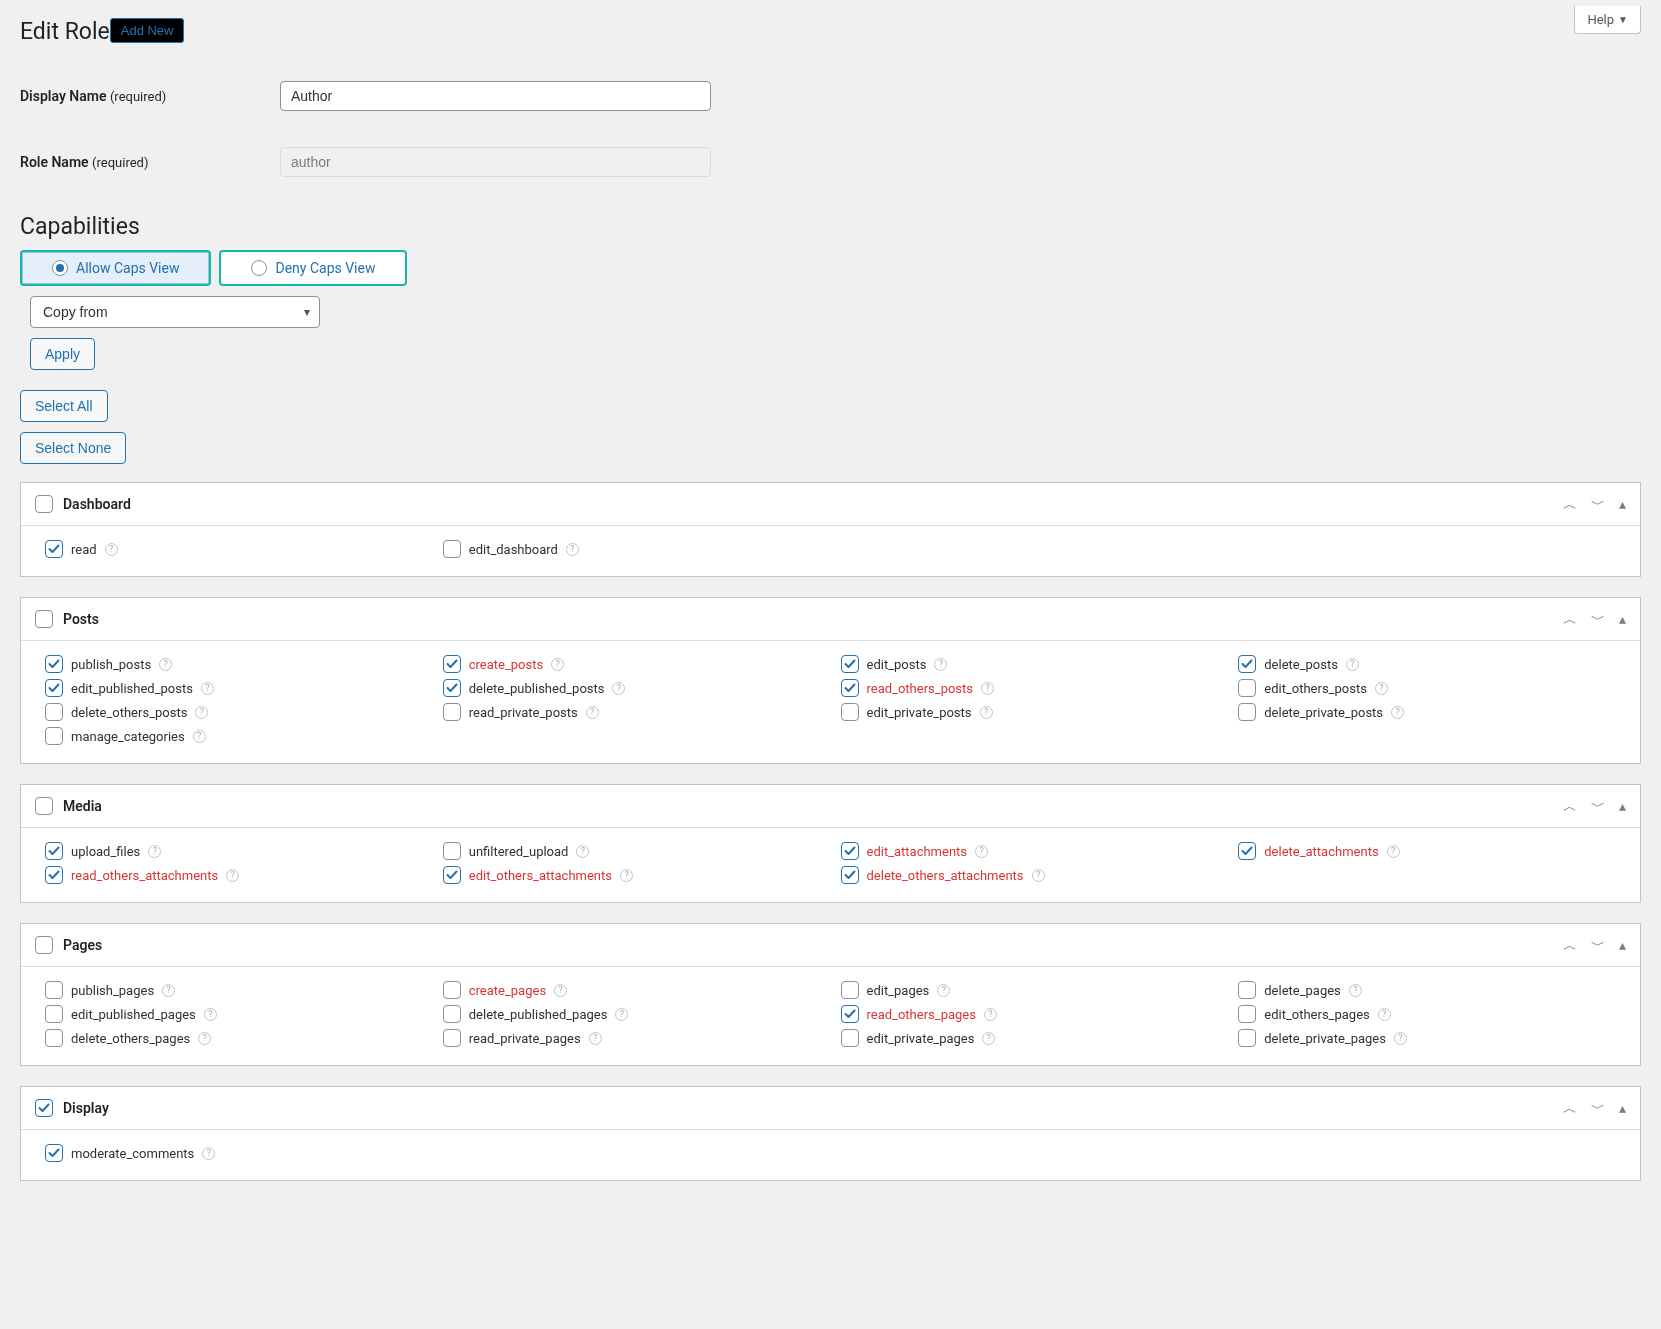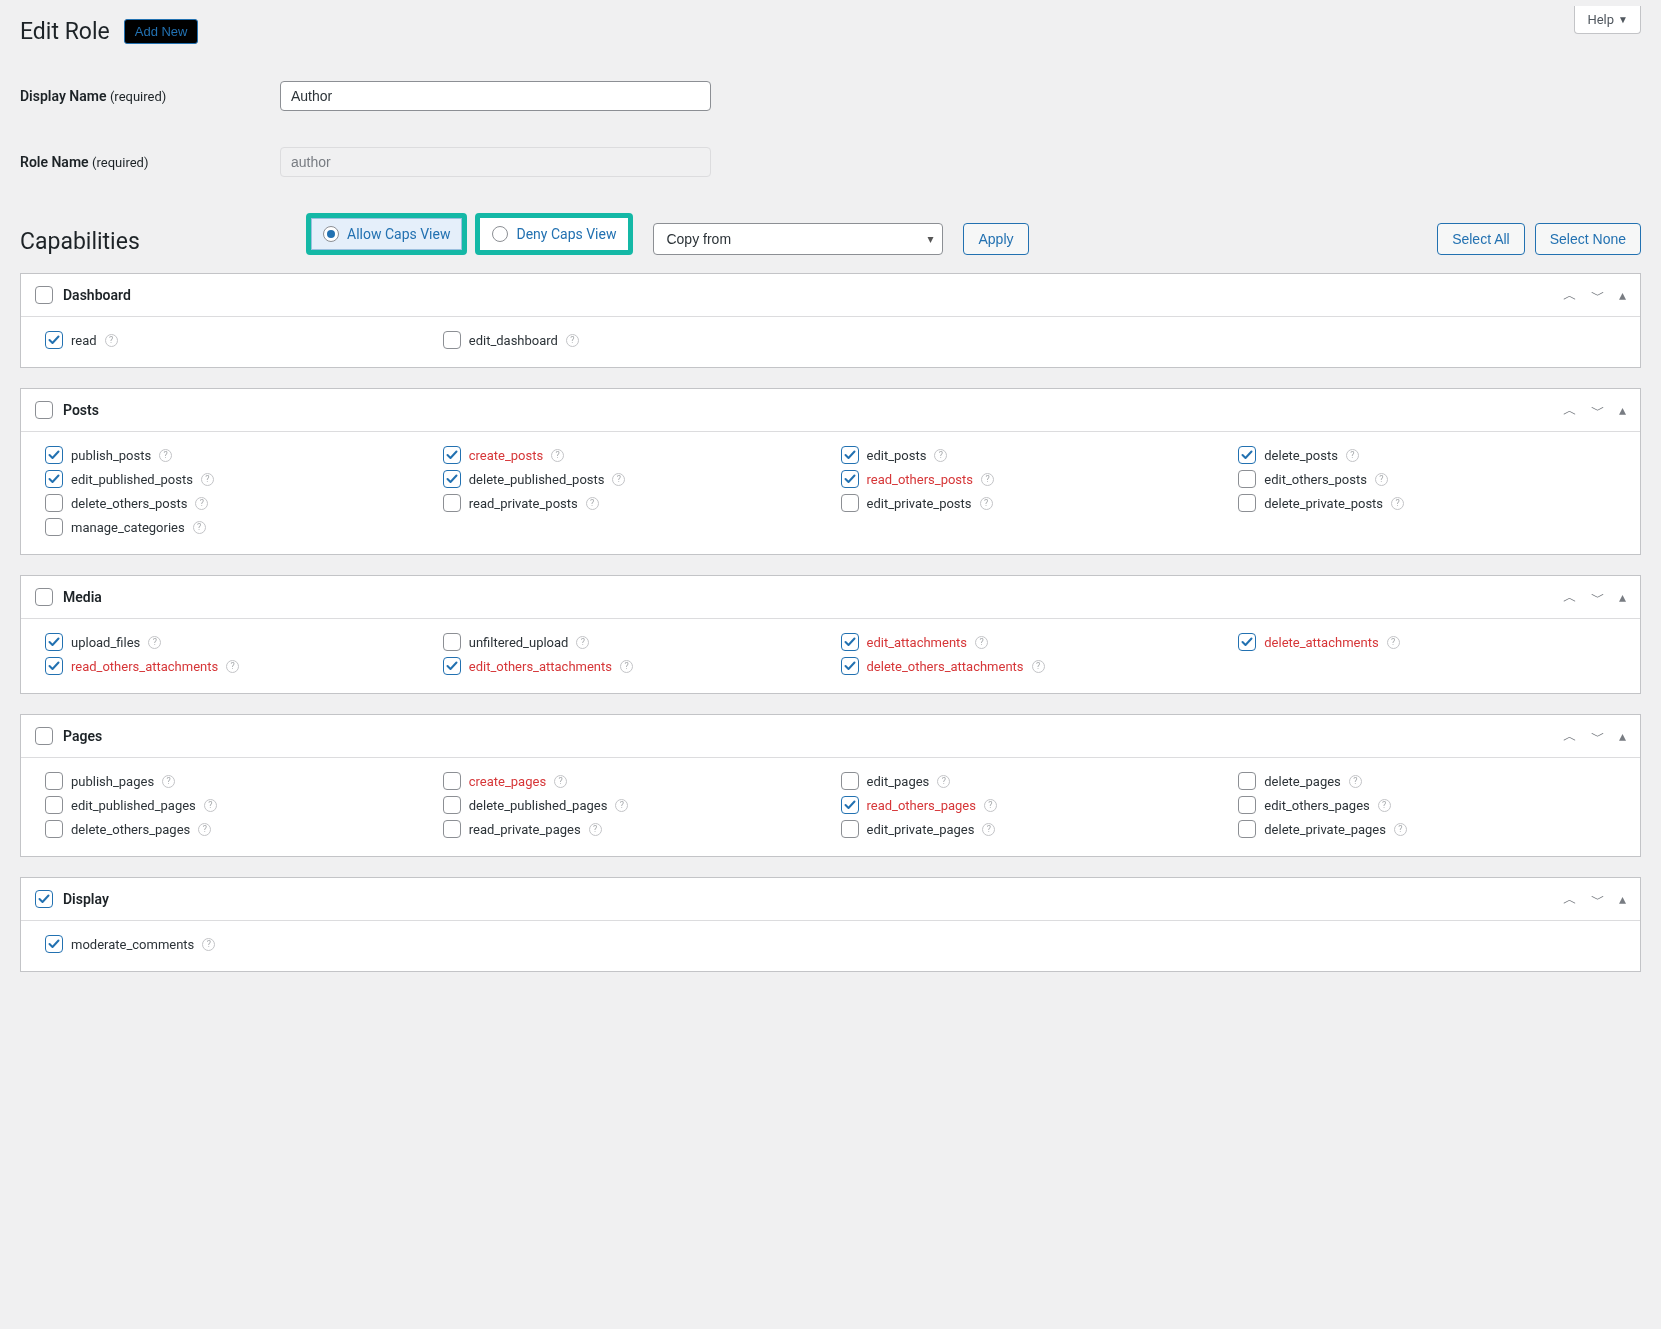--- a/index.html
+++ b/index.html
@@ -1,34 +1,34 @@
 <!DOCTYPE html>
 <html><head>
 <meta charset="utf-8">
 <style>
 * { box-sizing: border-box; margin: 0; padding: 0; }
 body { font-family: -apple-system, BlinkMacSystemFont, "Segoe UI", Roboto, sans-serif; background: #f0f0f1; color: #1d2327; font-size: 13px; padding: 0 20px 20px 20px; }
 
 .help-tab { position: absolute; top: 6px; right: 20px; background: #fff; border: 1px solid #c3c4c7; border-top: 0; border-radius: 0 0 4px 4px; padding: 6px 12px; font-size: 13px; color: #50575e; cursor: pointer; display: flex; align-items: center; gap: 4px; }
 .help-tab .caret { font-size: 10px; }
 
-.page-header { display: flex; align-items: center; gap: 14px; padding-top: 18px; margin-bottom: 36px; }
+.page-header { display: flex; align-items: flex-start; padding-top: 18px; margin-bottom: 36px; }
 .page-title { font-size: 23px; font-weight: 400; color: #1d2327; }
 .add-new-btn { border: 1px solid #2271b1; color: #2271b1; background: #000000; border-radius: 3px; padding: 4px 10px; font-size: 13px; cursor: pointer; }
 
 .field-row { display: flex; align-items: center; margin-bottom: 36px; }
 .field-label { width: 260px; font-weight: 600; font-size: 14px; color: #1d2327; }
 .field-label .req { font-weight: 400; font-size: 13px; }
 .text-input { width: 431px; padding: 6px 10px; font-size: 14px; border: 1px solid #8c8f94; border-radius: 4px; background: #fff; color: #2c3338; }
 .text-input[readonly] { background: #f0f0f1; border: 1px solid #dcdcde; color: #787c82; }
 
-.caps-header-row { display: flex; align-items: flex-end; gap: 10px; margin-bottom: 18px; }
+.caps-header-row { display: flex; align-items: flex-start; gap: 10px; margin-bottom: 18px; flex-direction: column; }
 .caps-title { font-size: 23px; font-weight: 400; width: 276px; }
 .radio-group { display: flex; gap: 8px; }
-.radio-btn { border: 5px solid #14b8a6; border-radius: 4px; padding: 8px 12px; display: flex; align-items: center; gap: 8px; cursor: pointer; color: #2271b1; background: #fff; font-size: 14px; }
+.radio-btn { border: 2px solid #14b8a6; border-radius: 4px; padding: 8px 30px; display: flex; align-items: center; gap: 8px; cursor: pointer; color: #2271b1; background: #fff; font-size: 14px; }
 .radio-btn.active { background: #e5effa; box-shadow: inset 0 0 0 1px #2271b160; }
 .radio { width: 16px; height: 16px; border: 1px solid #8c8f94; border-radius: 50%; display: inline-flex; align-items: center; justify-content: center; background: #fff; flex-shrink: 0; }
 .radio .dot { width: 8px; height: 8px; border-radius: 50%; background: #2271b1; display: none; }
 .radio-btn.active .dot { display: block; }
 
 .select { width: 290px; padding: 7px 28px 7px 12px; font-size: 14px; border: 1px solid #8c8f94; border-radius: 4px; background: #fff; color: #2c3338; appearance: none; position: relative; cursor: pointer; }
 .select-wrapper { position: relative; display: inline-block; }
 .select-wrapper::after { content: "▾"; position: absolute; right: 10px; top: 50%; transform: translateY(-50%); pointer-events: none; color: #555; font-size: 12px; }
 
 .action-btn { border: 1px solid #2271b1; color: #2271b1; background: #f6f7f7; border-radius: 4px; padding: 7px 14px; font-size: 14px; cursor: pointer; }

